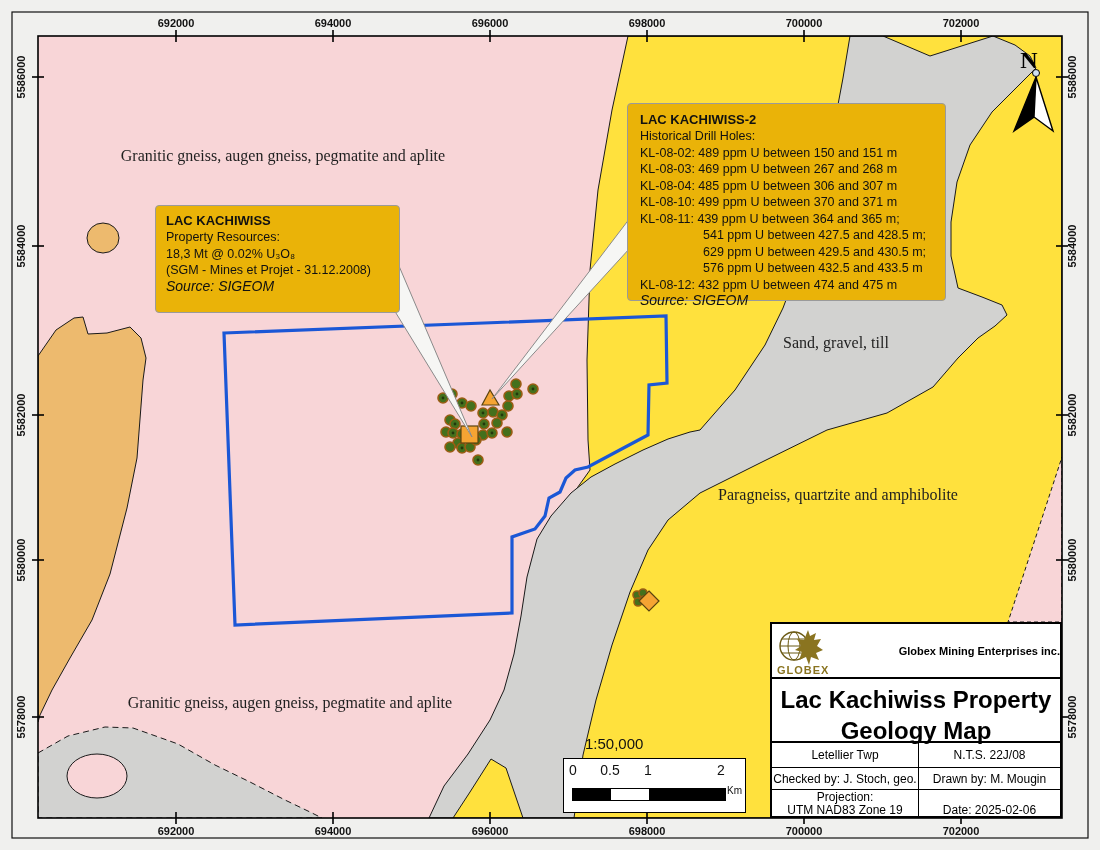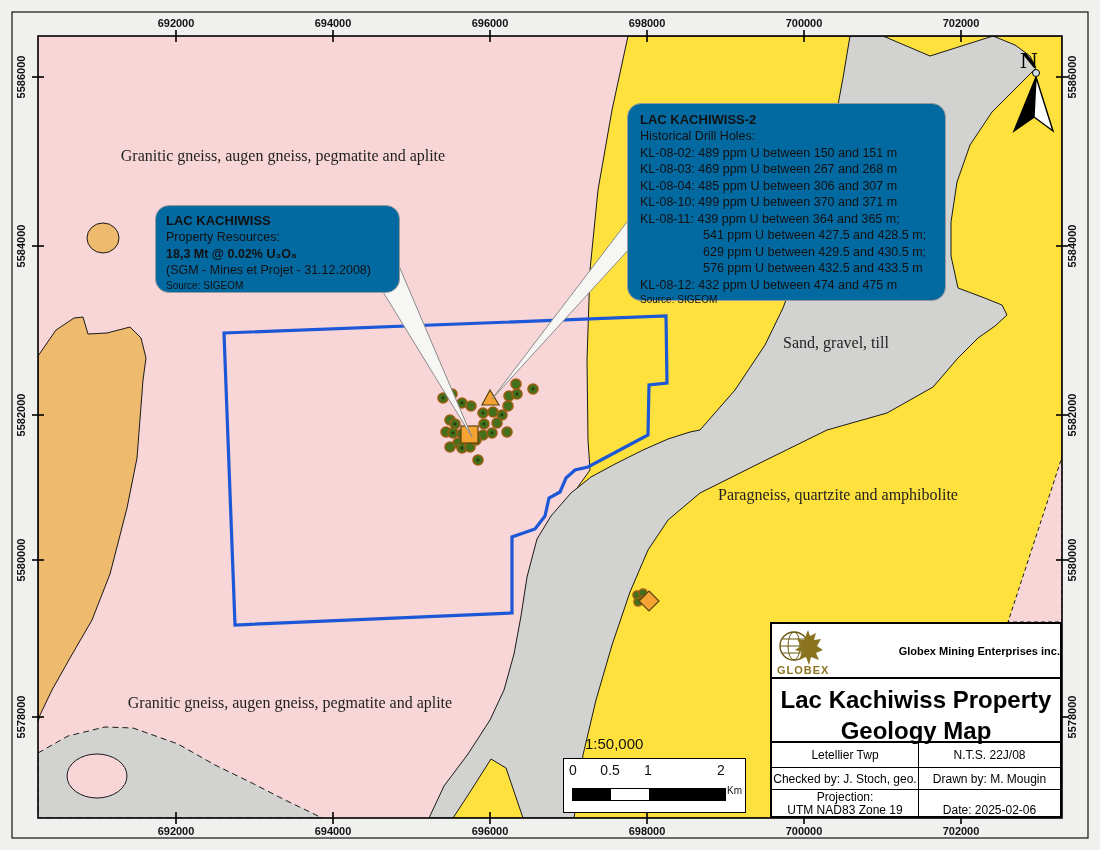--- a/index.html
+++ b/index.html
@@ -1,28 +1,28 @@
 <!DOCTYPE html>
 <html><head>
 <meta charset="utf-8">
 <style>
   html,body{margin:0;padding:0;background:#e8e8e6;}
   #page{position:relative;width:1100px;height:850px;background:#F0F0EE;overflow:hidden;
         font-family:"Liberation Sans",sans-serif;}
   #mapsvg{position:absolute;left:0;top:0;}
   .axis-label{font:bold 11px "Liberation Sans",sans-serif;fill:#111;}
   .geo-label{font:16px "Liberation Serif",serif;fill:#1f1f1f;}
-  .callout{position:absolute;background:#0369a1;border:1.5px solid #9a9a9a;border-radius:14px;
+  .callout{position:absolute;background:#eab308;border:1.5px solid #9a9a9a;border-radius:4px;
            box-sizing:border-box;color:#111;}
   .callout .c-title{font-weight:bold;font-size:13px;line-height:17px;}
   .callout .c-line{font-size:12.5px;line-height:16.5px;white-space:nowrap;}
-  .callout .c-line.bold{font-weight:bold;}
+  .callout .c-line.bold{font-weight:normal;}
   .callout .c-line.indent{padding-left:63px;}
-  .callout .c-source{font-size:10px;line-height:14px;}
-  #callout-1{left:155px;top:205px;width:245px;height:88px;padding:6px 10px;}
+  .callout .c-source{font-style:italic;font-size:14px;line-height:14px;}
+  #callout-1{left:155px;top:205px;width:245px;height:108px;padding:6px 10px;}
   #callout-2{left:627px;top:103px;width:319px;height:198px;padding:7px 12px;}
   #scale-ratio{position:absolute;left:585px;top:735px;width:140px;text-align:left;
                font-size:15px;color:#111;}
   #scalebar-box{position:absolute;left:563px;top:758px;width:183px;height:55px;background:#fff;
                 border:1.5px solid #000;box-sizing:border-box;}
   .sb-num{position:absolute;top:3px;font-size:14px;color:#111;transform:translateX(-50%);}
   #sb-bar{position:absolute;left:8px;top:29px;width:152px;height:11px;border:1px solid #000;
           box-sizing:content-box;display:flex;}
   .sb-seg{height:100%;}
   #sb-km{position:absolute;left:163px;top:26px;font-size:10px;color:#111;}

